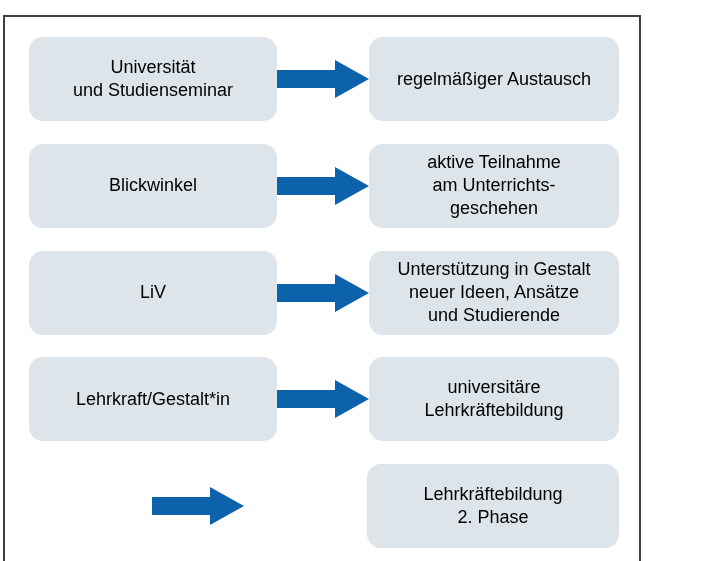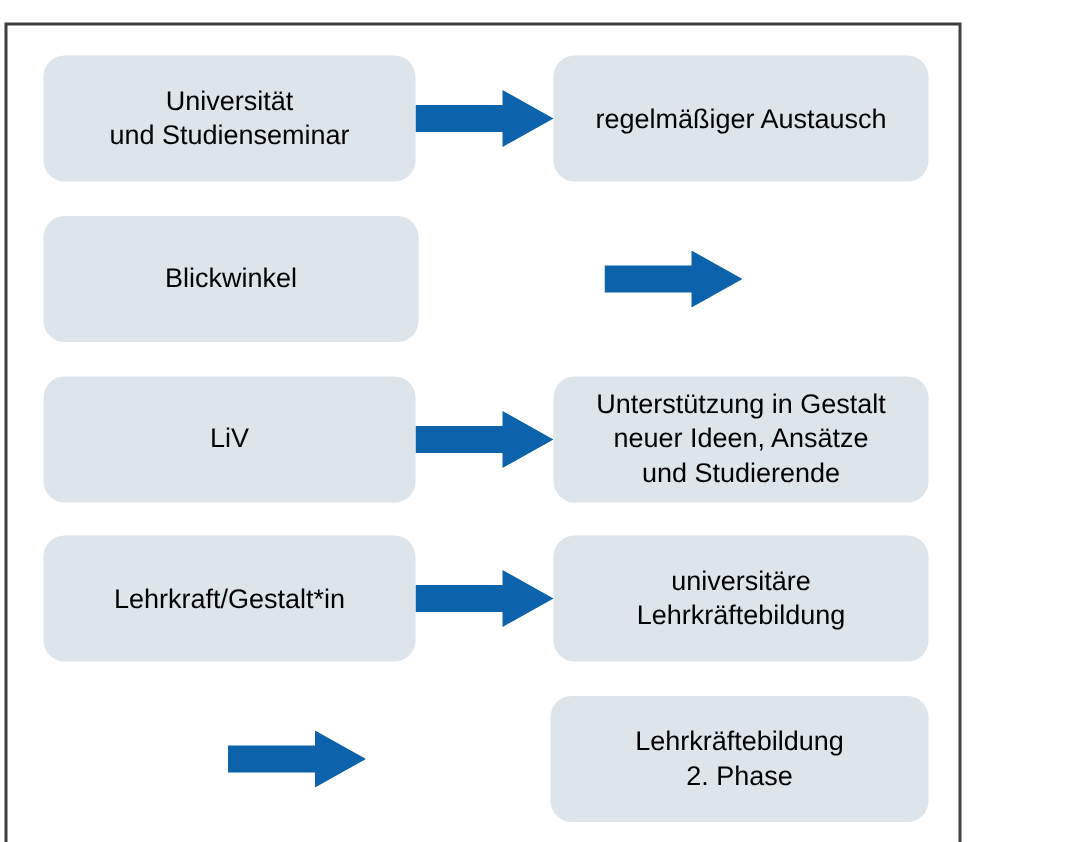--- a/index.html
+++ b/index.html
@@ -85,20 +85,25 @@
 
   <div class="row">
     <div class="box box-left">
       <span class="box-label">Blickwinkel</span>
     </div>
     <div class="arrow-cell">
       <svg width="92" height="38" viewBox="0 0 92 38" aria-hidden="true">
         <path d="M0,10 H58 V0 L92,19 L58,38 V28 H0 Z"></path>
       </svg>
     </div>
+    <div class="box box-right">
+      <span class="box-label">aktive Teilnahme
+am Unterrichts-
+geschehen</span>
+    </div>
   </div>
 
   <div class="row">
     <div class="box box-left">
       <span class="box-label">LiV</span>
     </div>
     <div class="arrow-cell">
       <svg width="92" height="38" viewBox="0 0 92 38" aria-hidden="true">
         <path d="M0,10 H58 V0 L92,19 L58,38 V28 H0 Z"></path>
       </svg>

